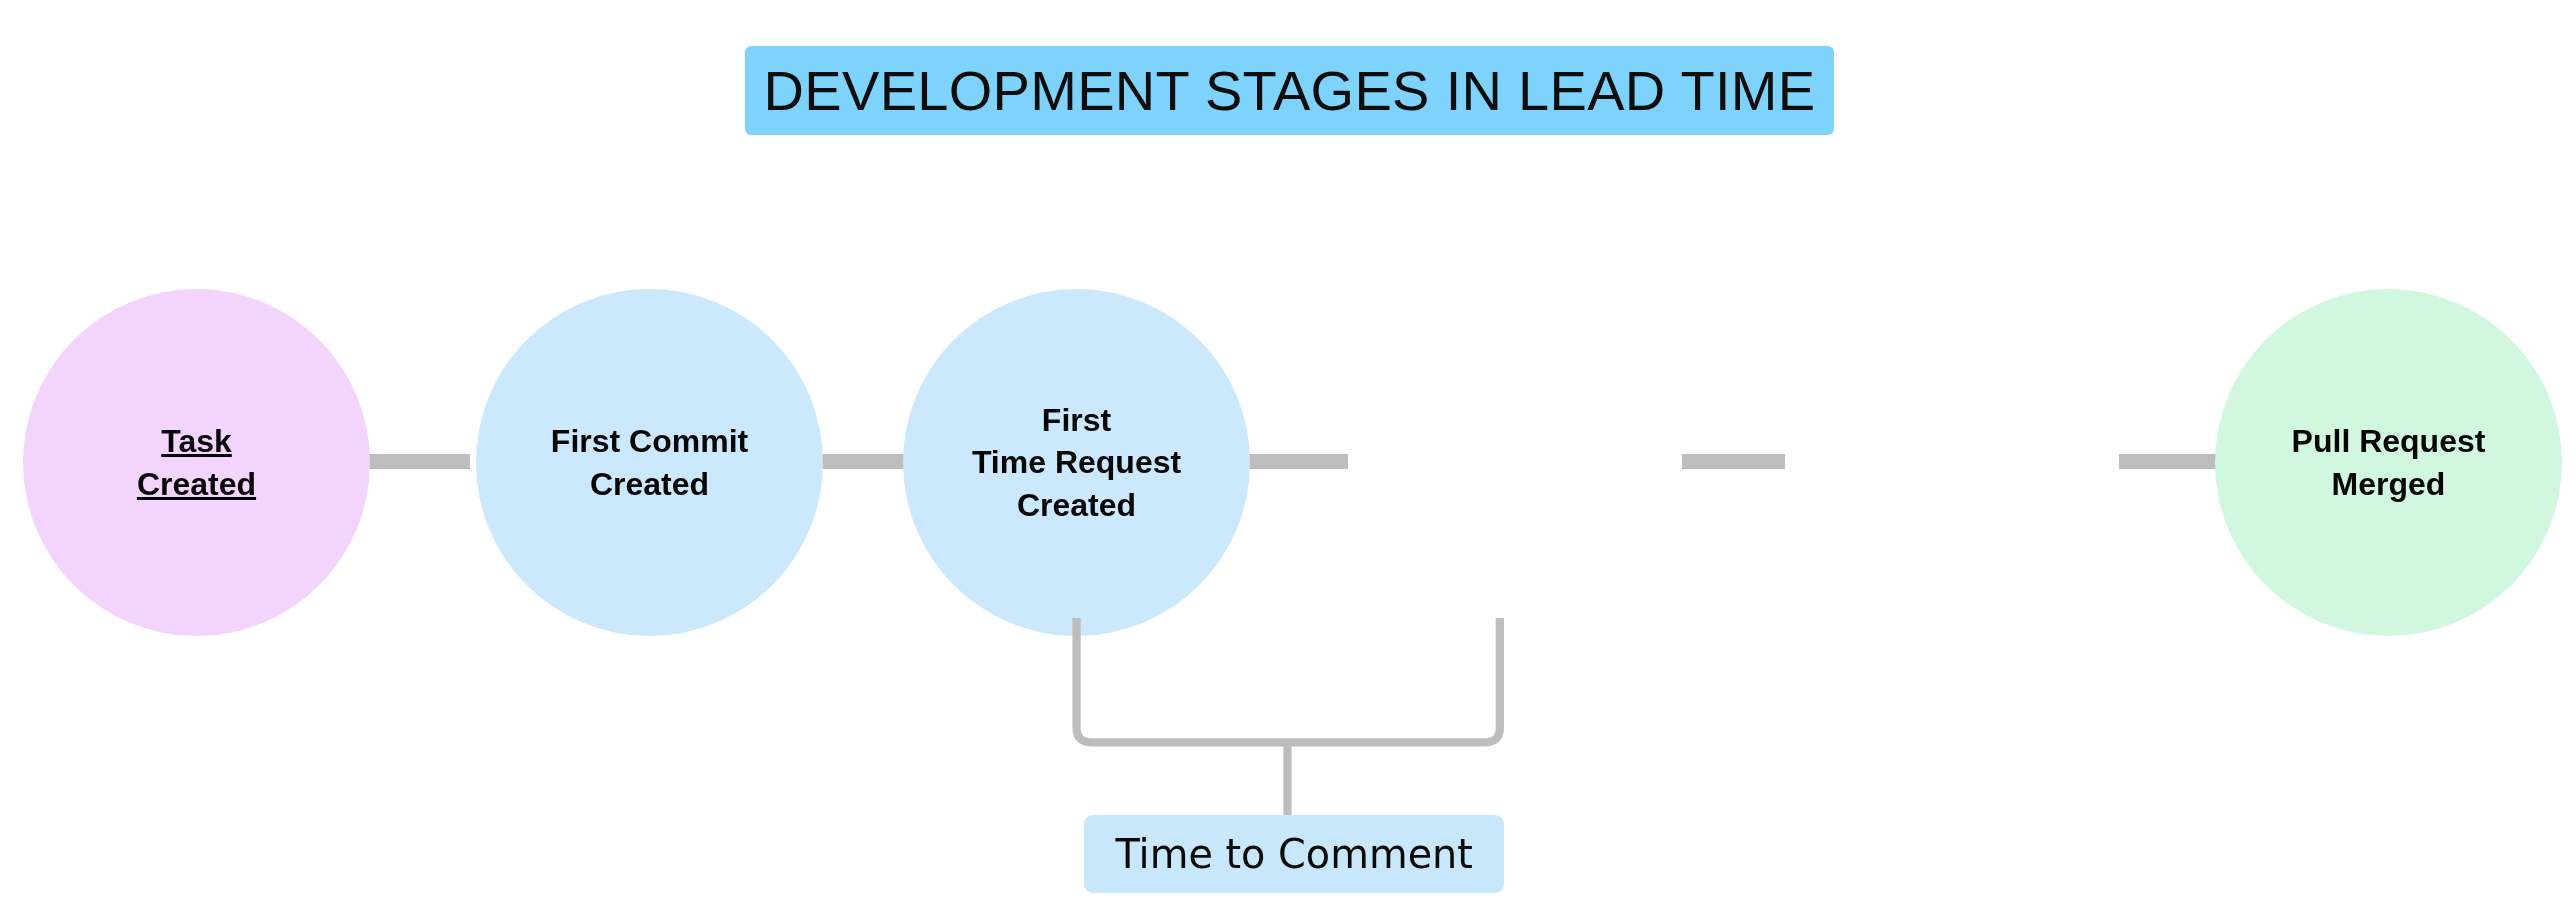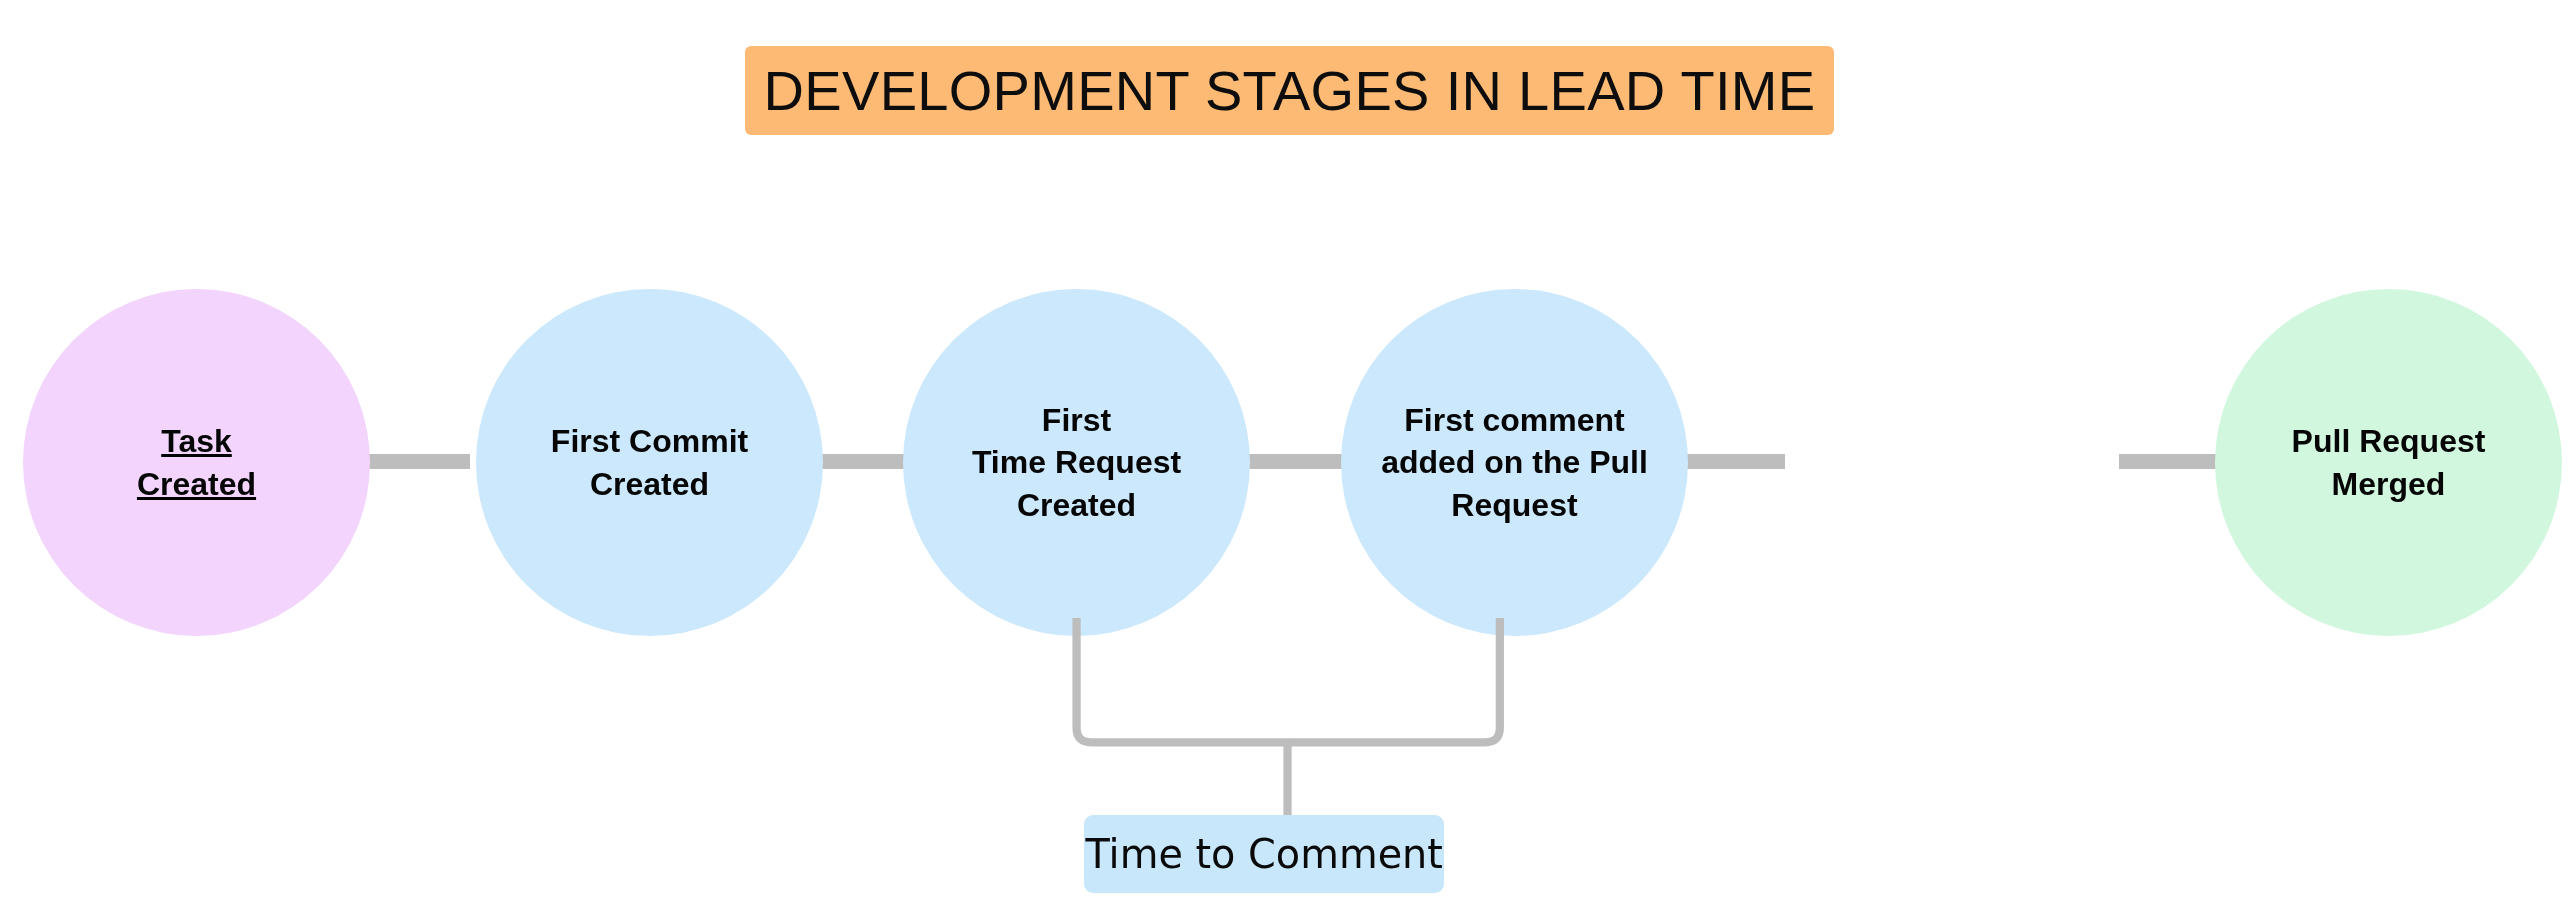--- a/index.html
+++ b/index.html
@@ -23,21 +23,21 @@
     height: 923px;
   }
 
   
   .title-banner {
     position: absolute;
     left: 745px;
     top: 46px;
     width: 1089px;
     height: 89px;
-    background: #fdba74;
+    background: #7dd3fc;
     border-radius: 6.2px;
     display: flex;
     align-items: center;
     justify-content: center;
     box-sizing: border-box;
   }
   .title-text {
     font-family: "Liberation Sans", sans-serif;
     font-size: 56px;
     font-weight: 400;
@@ -88,21 +88,21 @@
     width: 481px;
     height: 206px;
     overflow: visible;
   }
 
   
   .metric-label {
     position: absolute;
     left: 1084px;
     top: 815px;
-    width: 360px;
+    width: 420px;
     height: 78px;
     background: #c8e7fa;
     border-radius: 9px;
     display: flex;
     align-items: center;
     justify-content: center;
     box-sizing: border-box;
   }
   .metric-label-text {
     font-family: "DejaVu Sans", sans-serif;
@@ -138,25 +138,20 @@
     <span class="node-label">First Commit
 Created</span>
   </div>
 
   <div class="node blue" style="left:903px; top:289px;">
     <span class="node-label">First
 Time Request
 Created</span>
   </div>
 
-  <div class="node blue" style="left:1341px; top:289px;">
-    <span class="node-label">First comment
-added on the Pull
-Request</span>
-  </div>
 
 
   <div class="node green" style="left:2215px; top:289px;">
     <span class="node-label">Pull Request
 Merged</span>
   </div>
 
   <svg class="bracket-svg" viewBox="0 0 700 300" preserveAspectRatio="none" aria-hidden="true">
     <path d="M 27 0
              L 27 160

